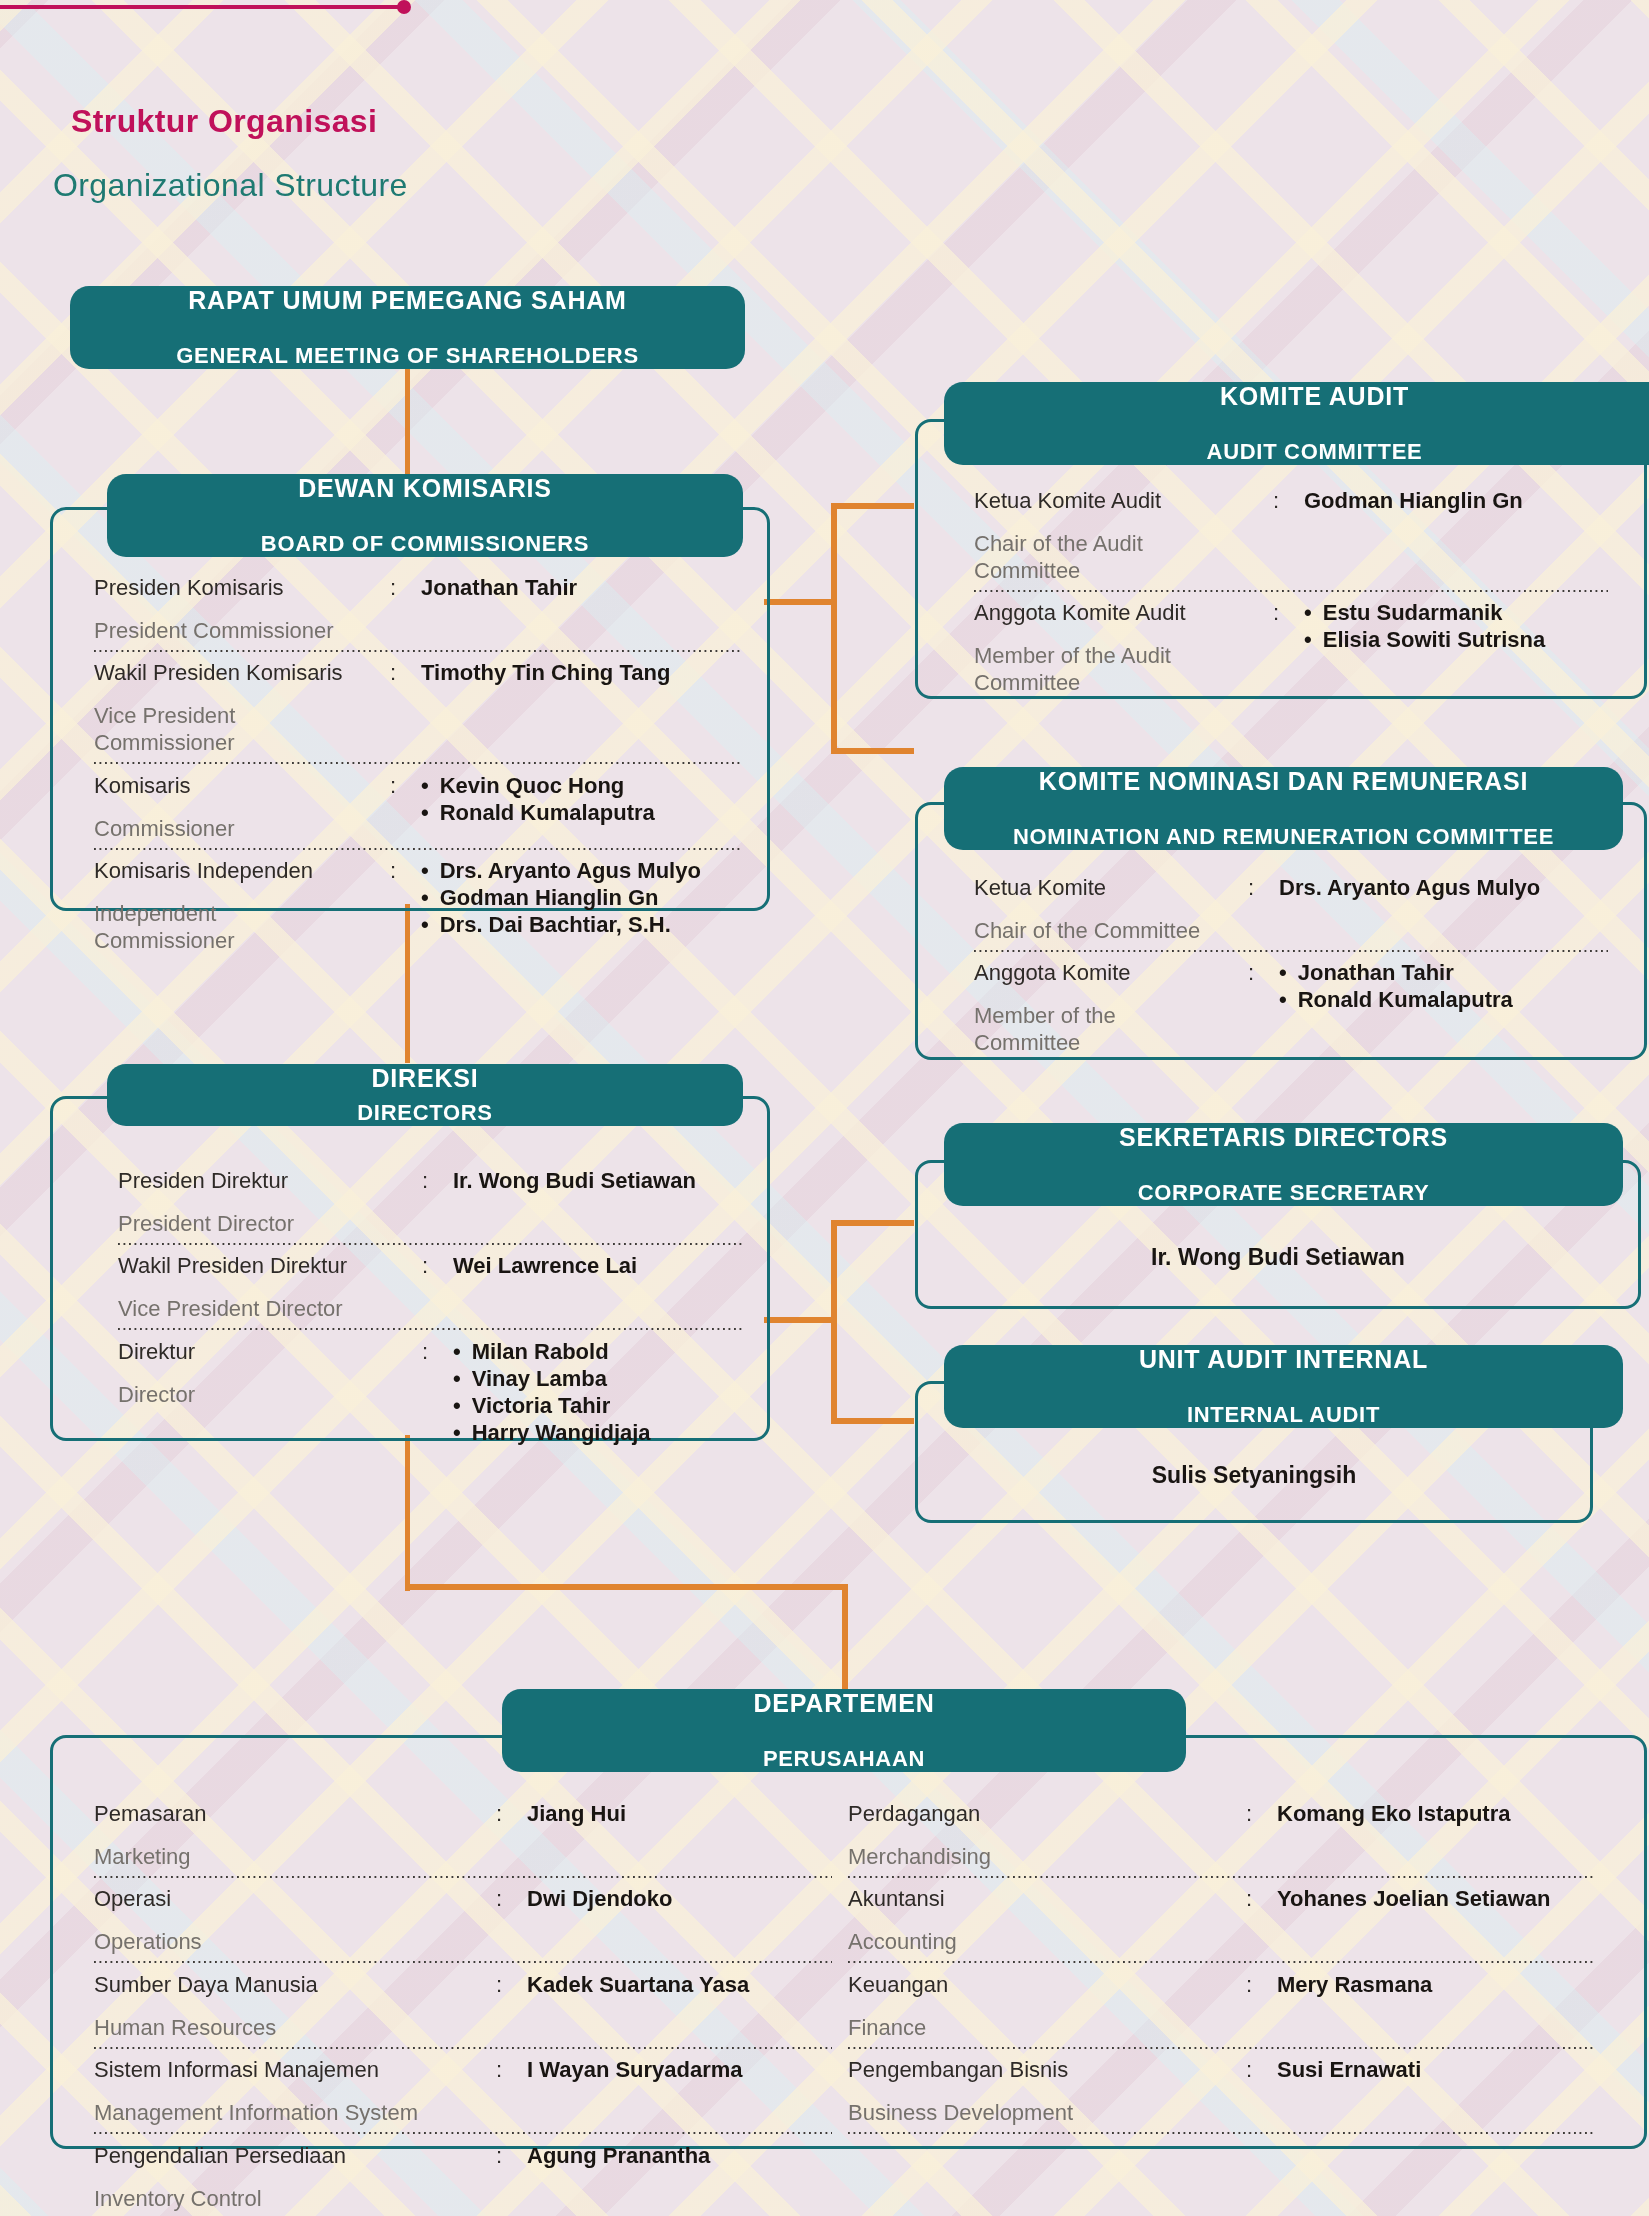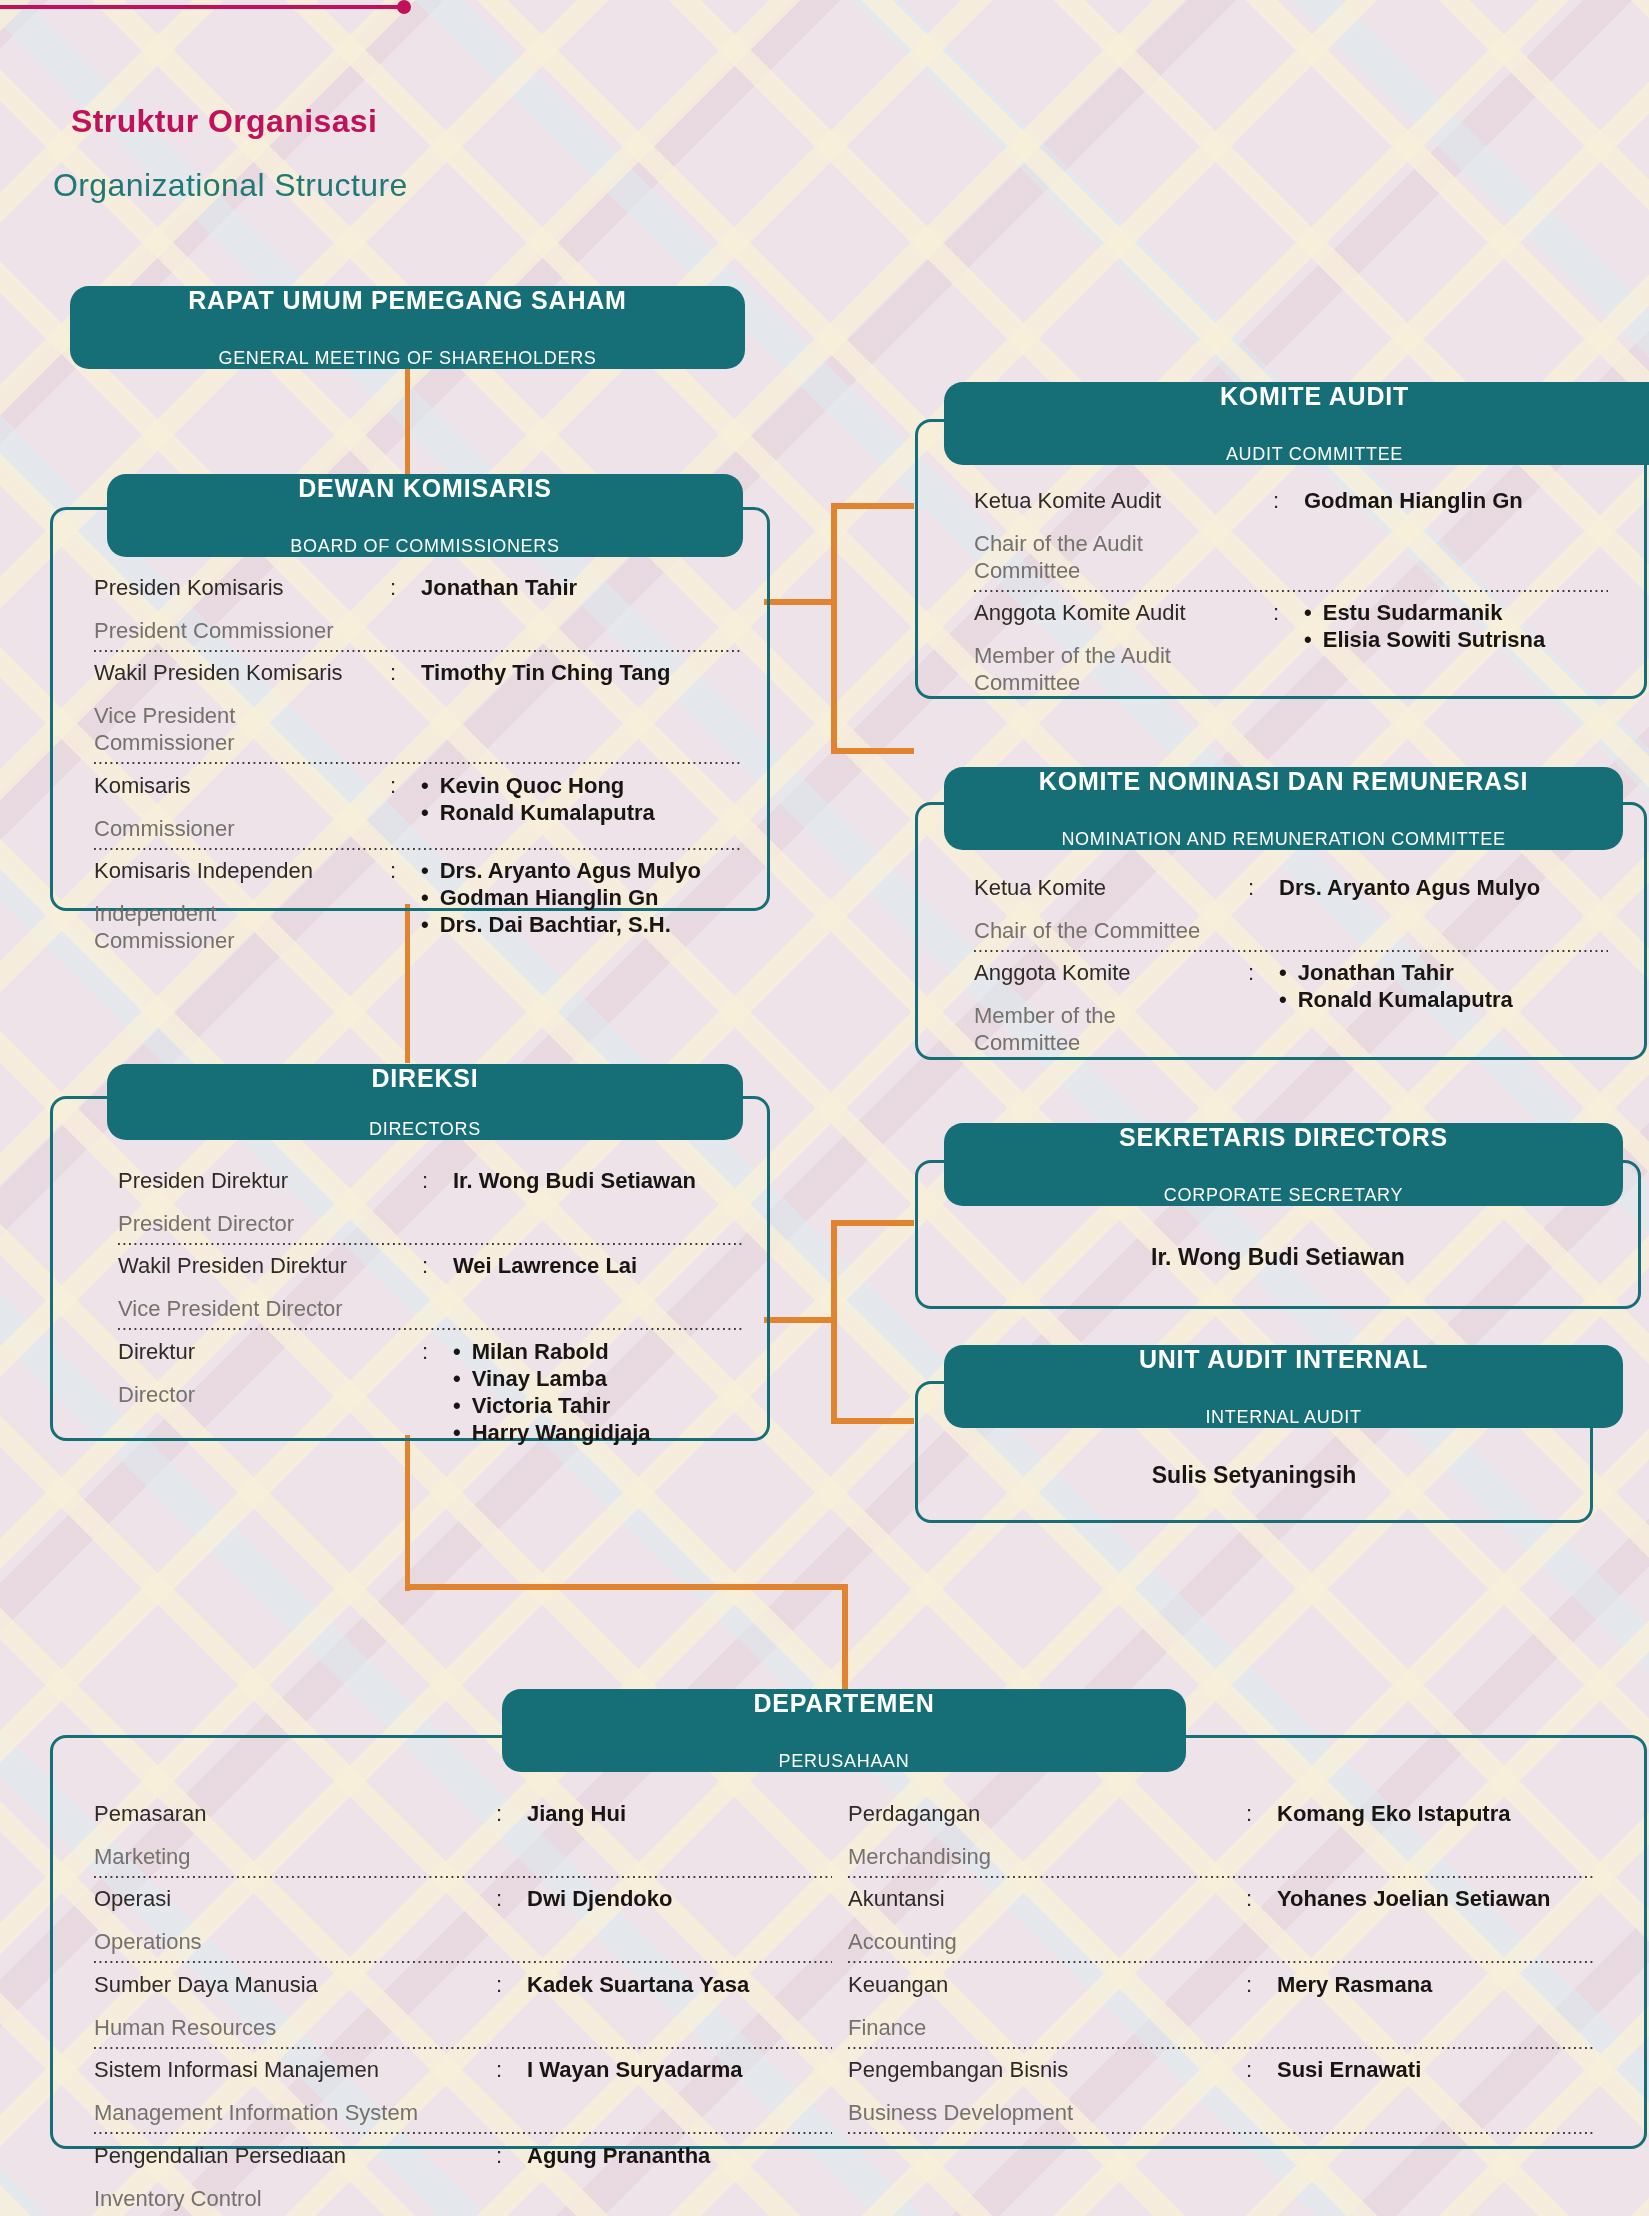--- a/index.html
+++ b/index.html
@@ -26,21 +26,21 @@
   
   #page-title{left:52px;top:103px;font-size:32px;font-weight:700;letter-spacing:0.4px;color:var(--crimson);margin-left:19px;}
   #page-subtitle{left:53px;top:167px;font-size:32px;font-weight:500;letter-spacing:0.4px;color:var(--teal-text);}
 
   
   .hdr{
     background:var(--teal);border-radius:19px;color:#fff;z-index:3;
     display:flex;flex-direction:column;align-items:center;justify-content:space-between;gap:6.6px;text-align:center;
   }
   .hdr .t1{font-size:25px;font-weight:700;letter-spacing:0.8px;}
-  .hdr .t2{font-size:18px;font-weight:400;letter-spacing:0.7px;}
+  .hdr .t2{font-size:22px;font-weight:700;letter-spacing:0.7px;}
   .outline{border:3px solid var(--teal);border-radius:16px;z-index:2;background:transparent;}
   .conn{background:var(--orange);z-index:1;}
 
   
   .rows{z-index:4;}
   .row{display:flex;align-items:flex-start;}
   .lbl{width:var(--labelw,295px);flex:none;}
   .lbl-id{font-size:22px;line-height:27px;color:var(--ink);}
   .lbl-en{font-size:22px;line-height:27px;color:var(--soft);white-space:pre-line;margin-top:16px;}
   .colon{width:31px;flex:none;font-size:22px;line-height:27px;color:var(--ink);}
@@ -73,21 +73,21 @@
   #audit-hdr{left:944px;top:382px;width:741px;height:83px;}
   #audit-box{left:915px;top:419px;width:726px;height:274px;}
   #audit-rows{left:974px;top:487px;width:634px;--labelw:299px;}
 
   #nomrem-hdr{left:944px;top:767px;width:679px;height:83px;}
   #nomrem-box{left:915px;top:802px;width:726px;height:252px;}
   #nomrem-rows{left:974px;top:874px;width:634px;--labelw:274px;}
 
   #v-boc{left:405px;top:904px;width:5.2px;height:159px;}
 
-  #direksi-hdr{left:107px;top:1064px;width:636px;height:76px;}
+  #direksi-hdr{left:107px;top:1064px;width:636px;height:62px;}
   #direksi-box{left:50px;top:1096px;width:714px;height:339px;}
   #direksi-rows{left:118px;top:1167px;width:627px;--labelw:304px;}
 
   #bb-h {left:764px;top:1317px;width:70px;height:5.9px;}
   #bb-t {left:831px;top:1220px;width:5.9px;height:204px;}
   #bb-b1{left:831px;top:1220px;width:83px;height:5.9px;}
   #bb-b2{left:831px;top:1418px;width:83px;height:5.9px;}
 
   #corpsec-hdr{left:944px;top:1123px;width:679px;height:83px;}
   #corpsec-box{left:915px;top:1160px;width:726px;height:149px;padding-top:46px;box-sizing:border-box;}

